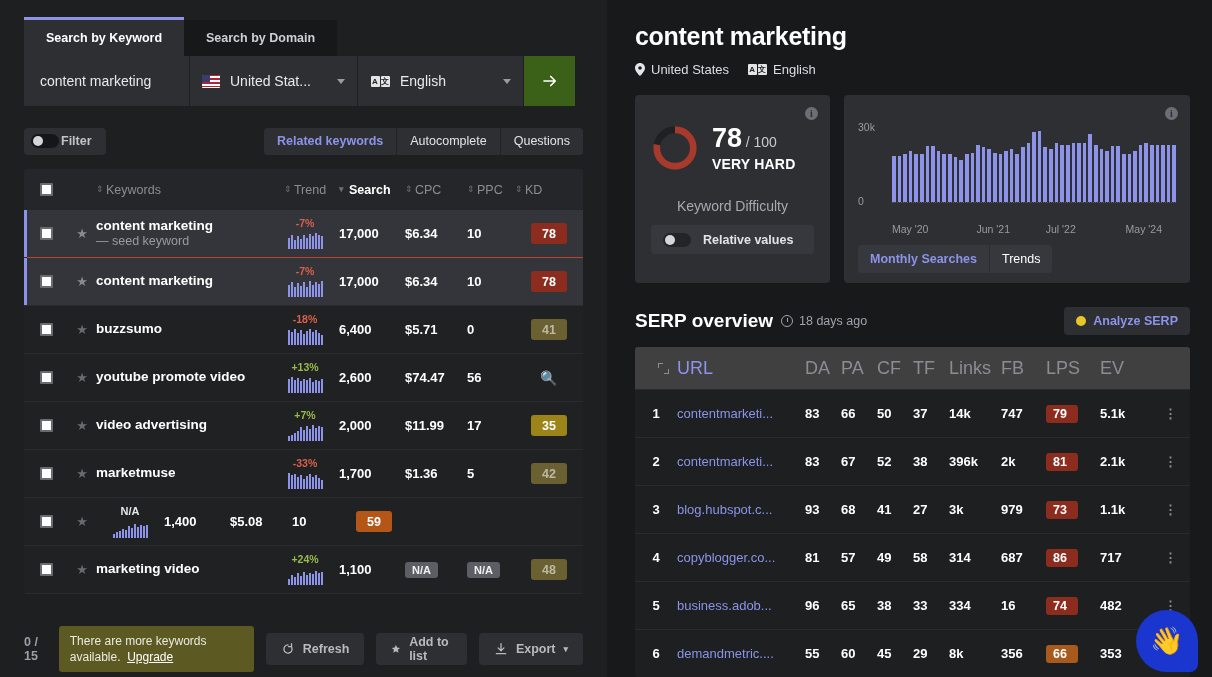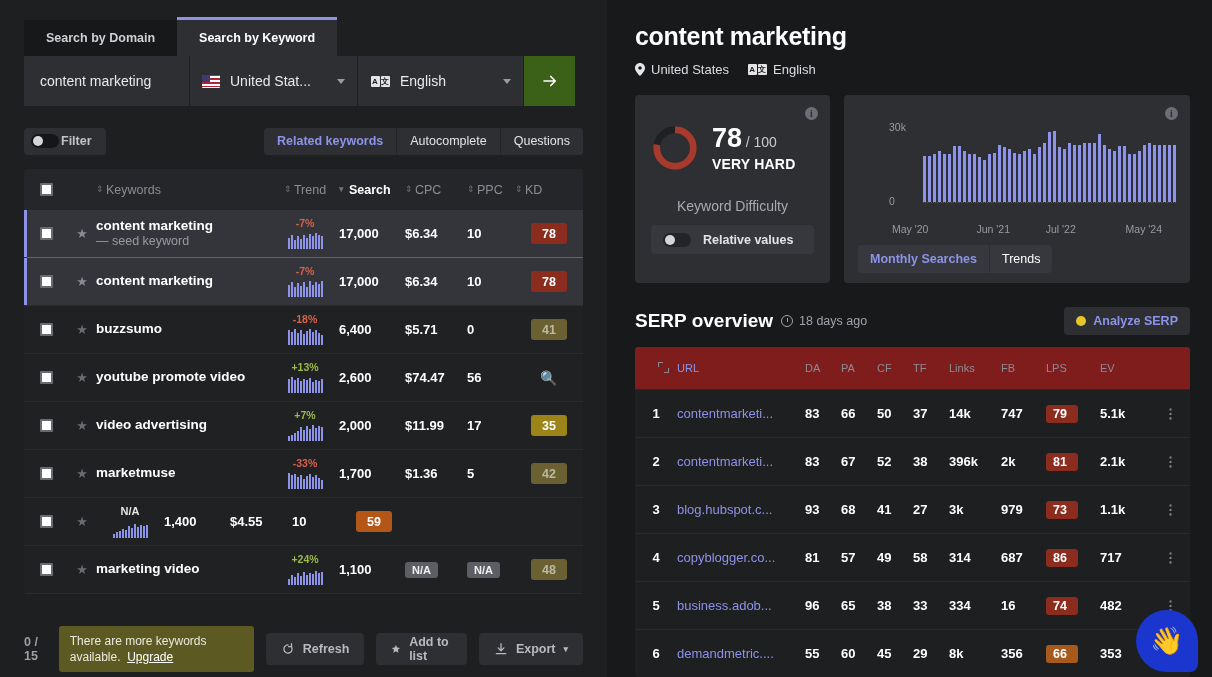--- a/index.html
+++ b/index.html
@@ -146,21 +146,21 @@
   .donut { width:48px;height:48px;flex:none; }
   .kd-num { font-size:27px;font-weight:bold;color:#fff;line-height:1; }
   .kd-den { font-size:14px;color:#c9c9d0;font-weight:normal; }
   .kd-verdict { font-size:14px; font-weight:bold; color:#fff; margin-top:4px; letter-spacing:.2px;}
   .kd-label { text-align:center; font-size:14px; color:#a9a9b2; margin-top:26px; }
   .relpill { margin-top:11px; background:#37383d; border-radius:4px; height:29px;
              display:flex; align-items:center; padding:0 12px; gap:12px; cursor:pointer;}
   .relpill .toggle { background:#232428; }
   .relpill span { font-size:12.5px; font-weight:bold; color:#e2e2e8; }
 
-  .chart-wrap { position:relative; height:110px; padding-left:34px; padding-top:12px;margin-left:31px;}
+  .chart-wrap { position:relative; height:110px; padding-left:34px; padding-top:12px;}
   .axlabel { position:absolute; left:0; font-size:10.5px; color:#9a9aa2; }
   .bars { display:flex; align-items:flex-end; gap:2px; height:82px;
           border-bottom:1px dotted #55565c; }
   .bars b { flex:1; background:#8c93e8; display:block; min-width:2px; }
   .xticks { display:flex; margin-top:4px; font-size:10.5px; color:#9a9aa2; margin-left:34px;}
   .xticks span { flex:1; }
   .xticks span:nth-child(2){ text-align:center;}
   .xticks span:nth-child(3){ text-align:center;}
   .xticks span:nth-child(4){ text-align:right; padding-right:14px;}
   .ms-tabs { display:flex; background:#37383d; border-radius:4px; width:fit-content;
@@ -176,22 +176,22 @@
   .clock { width:12px;height:12px;border:1px solid #a2a2aa;border-radius:50%;position:relative;flex:none;}
   .clock::after{content:"";position:absolute;left:5px;top:2px;width:1px;height:4px;background:#a2a2aa;}
   .analyze {
     margin-left:auto; background:#2e2f33; border-radius:4px; height:28px; display:flex;
     align-items:center; gap:7px; padding:0 12px; font-size:12.5px; font-weight:bold;
     color:#8c93e8; cursor:pointer;
   }
   .dotY { width:10px;height:10px;border-radius:50%;background:#e8c52a;flex:none;}
 
   .serp-table { background:#1e1f21; border-radius:3px; margin-top:12px; overflow:hidden;}
-  .serp-hrow { display:flex; align-items:center; height:42px; background:#7f1d1d;
-               font-size:11px; color:#8c8c94; }
+  .serp-hrow { display:flex; align-items:center; height:42px; background:#404040;
+               font-size:18px; color:#8c8c94; }
   .serp-row { display:flex; align-items:center; height:48px; border-top:1px solid #292a2d;
               font-size:13px; color:#fff; font-weight:bold;}
   .s-rank { width:42px; text-align:center; flex:none;}
   .s-url { width:128px; flex:none; color:#8c93e8; font-weight:normal; white-space:nowrap;
            overflow:hidden; cursor:pointer;}
   .serp-row .s-url { font-weight:normal; }
   .s-n { width:36px; flex:none; }
   .s-links { width:52px; flex:none;}
   .s-fb { width:45px; flex:none;}
   .s-lps { width:54px; flex:none;}
@@ -212,25 +212,25 @@
   }
 </style>
 </head>
 <body>
 
 <div class="app">
 
   <div class="left">
 
     <div class="tabs-row">
+      <div class="tab active">
+        <span>Search by Keyword</span>
+      </div>
       <div class="tab">
         <span>Search by Domain</span>
-      </div>
-      <div class="tab active">
-        <span>Search by Keyword</span>
       </div>
     </div>
 
     <div class="search-row">
       <div class="sr-cell sr-kw">
         <span class="sr-val">content marketing</span>
       </div>
       <div class="sr-cell sr-country">
         <span class="flag">
           <i></i>
@@ -533,21 +533,21 @@
                 <b style="height:12px"></b>
                 <b style="height:10px"></b>
                 <b style="height:14px"></b>
                 <b style="height:11px"></b>
                 <b style="height:13px"></b>
                 <b style="height:12px"></b>
                 <b style="height:13px"></b>
               </span>
             </div>
             <div class="c-search kw-cell">1,400</div>
-            <div class="c-cpc kw-cell"><span>$4.55</span></div>
+            <div class="c-cpc kw-cell"><span>$5.08</span></div>
             <div class="c-ppc kw-cell"><span>10</span></div>
             <div class="c-kd">
               <span class="kd" style="background:#b35618;color:#ffffff">59</span>
             </div>
           </div>
           <div class="kw-row">
             <div class="c-chk">
               <span class="chkbox"></span>
             </div>
             <div class="c-star">

